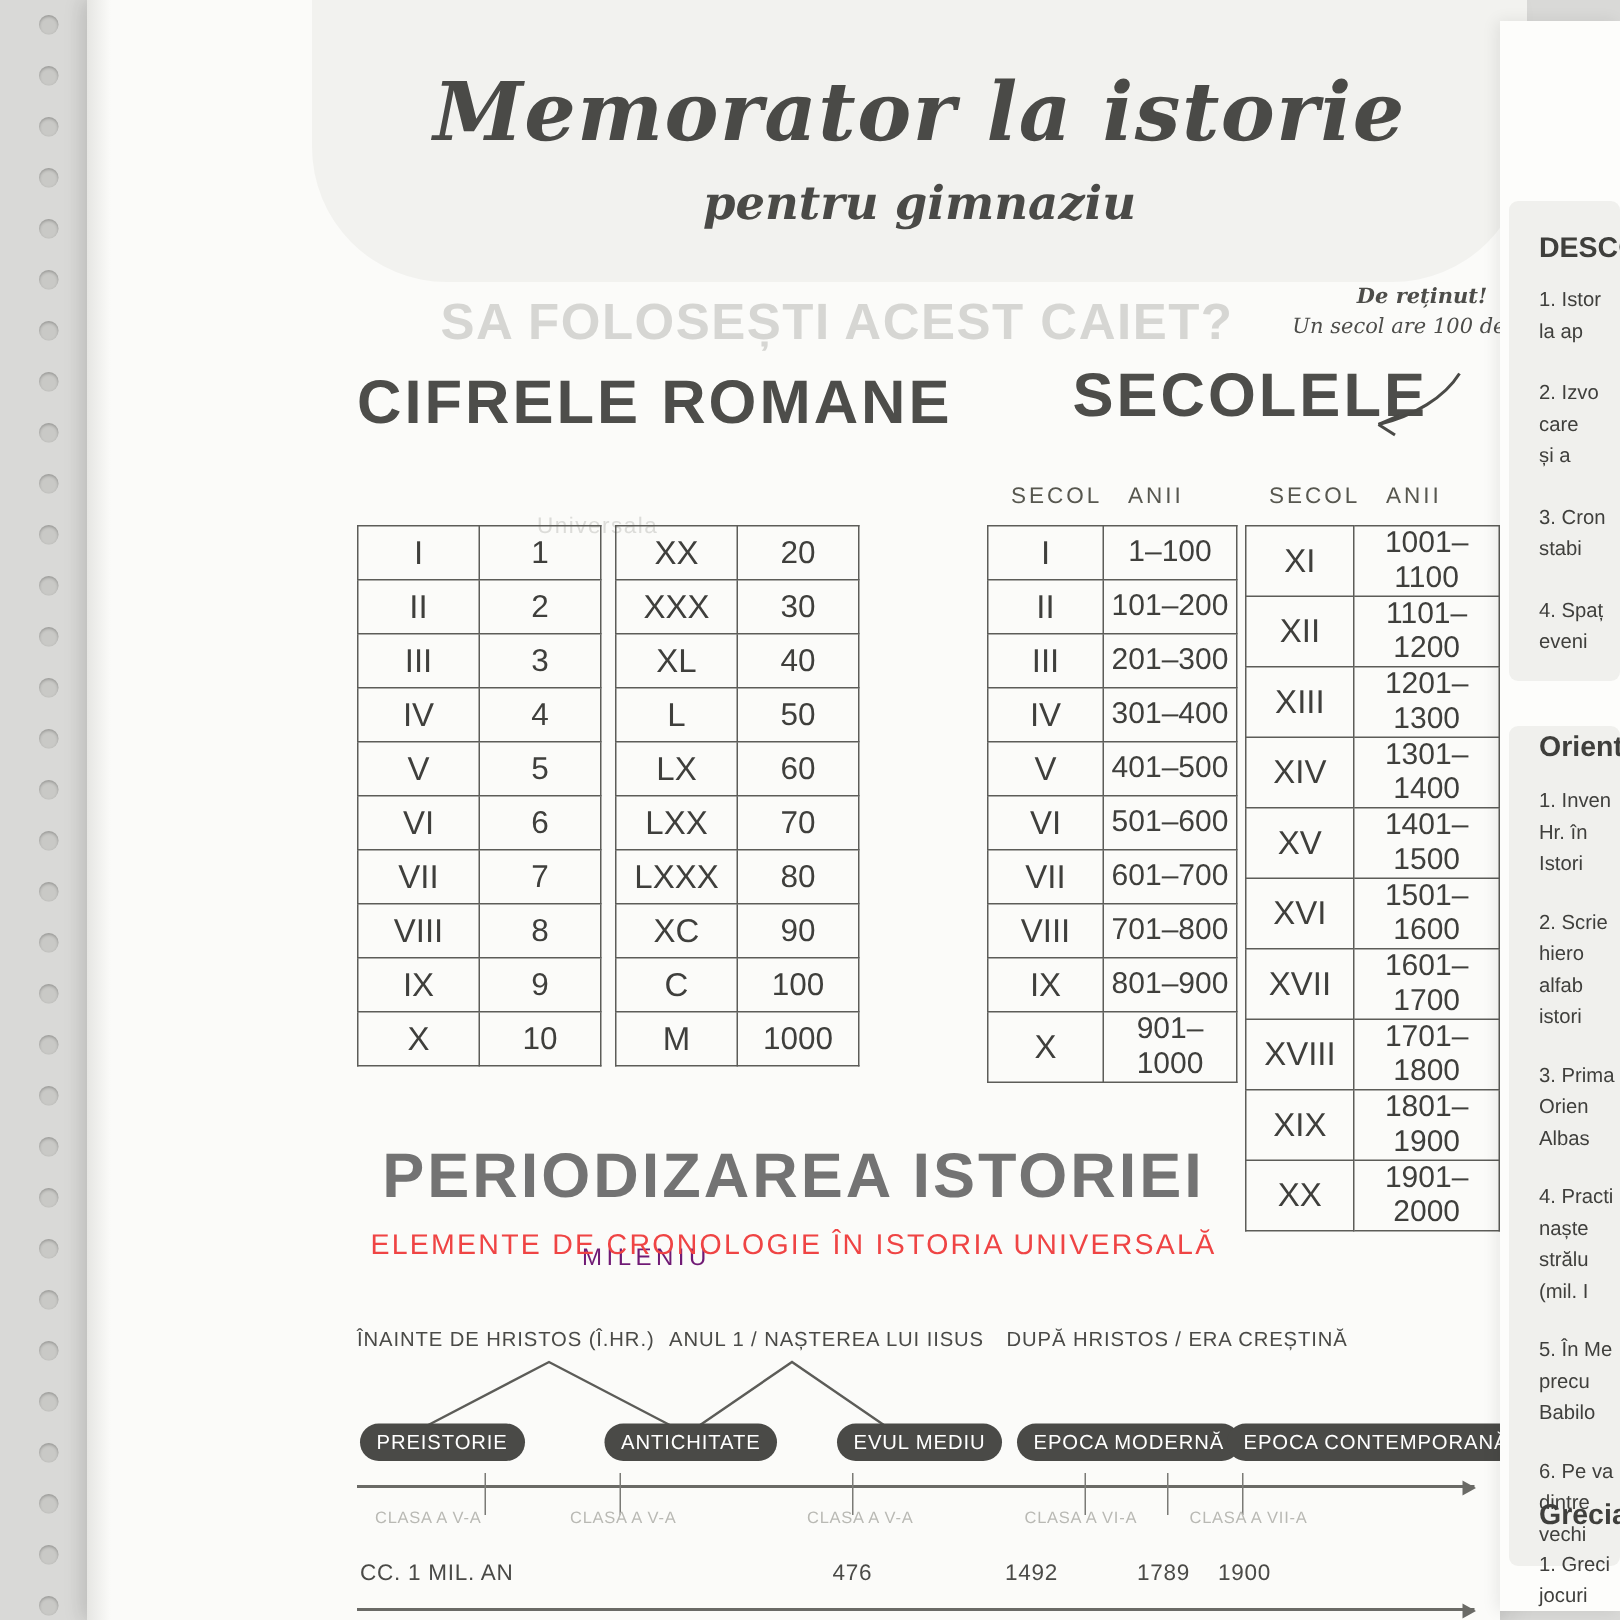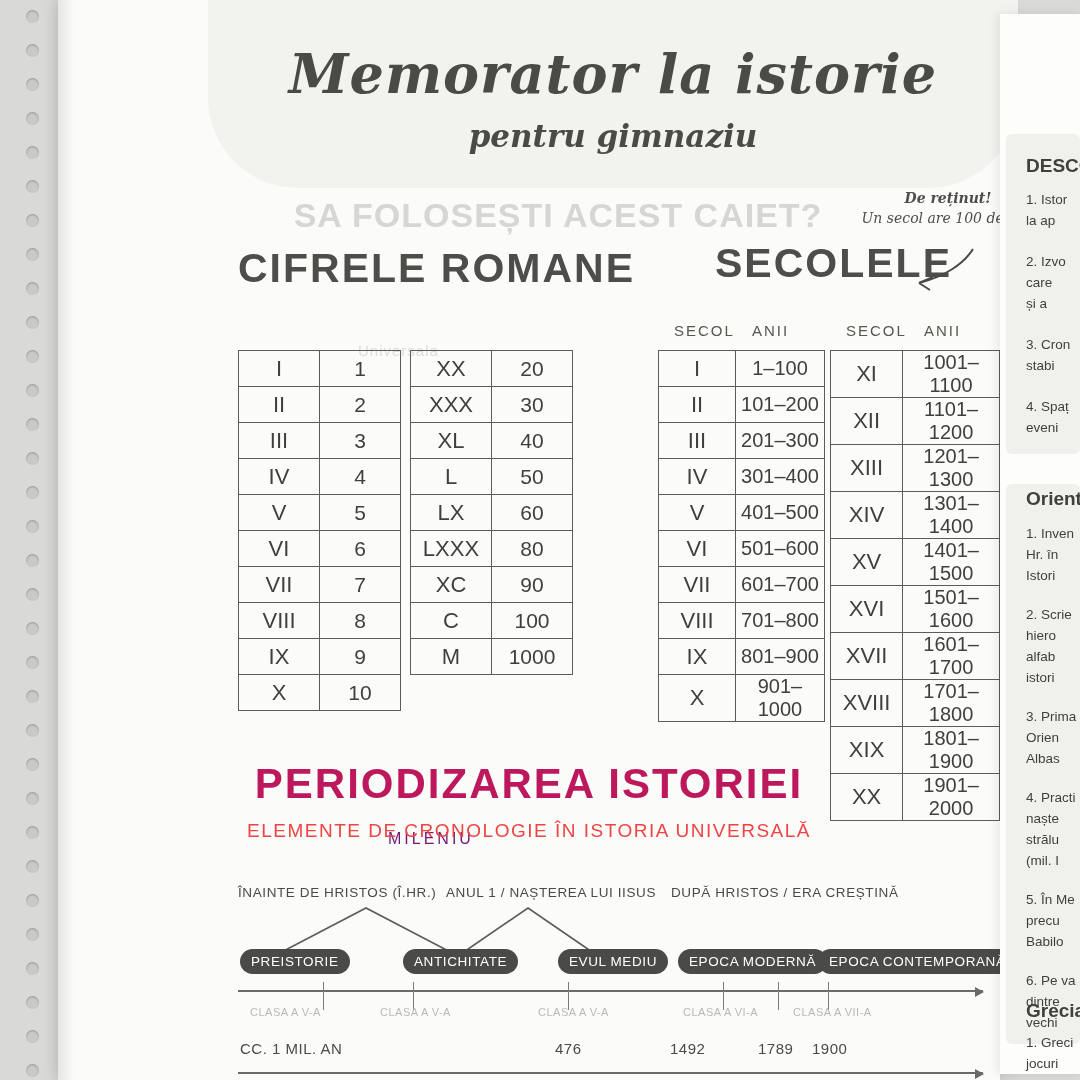--- a/index.html
+++ b/index.html
@@ -109,21 +109,21 @@
   #t-sec2 td:first-child{width:76px;}
   #t-sec2 td:last-child{width:104px;font-size:20px;}
 
   .colhead{
     position:absolute;font-size:15px;color:#57574f;letter-spacing:2px;
   }
 
   
   #h-per{
     position:absolute;left:0;right:0;top:760px;text-align:center;
-    font-size:42px;font-weight:bold;color:#be185d;letter-spacing:2px;
+    font-size:42px;font-weight:bold;color:#737373;letter-spacing:2px;
   }
   #sub-per{
     position:absolute;left:0;right:0;top:820px;text-align:center;
     font-size:19px;color:#ef4444;letter-spacing:1.5px;
   }
   .tl-label{
     position:absolute;font-size:13.5px;color:#4a4a47;letter-spacing:.6px;
   }
   .pill{
     position:absolute;background:#4a4a47;color:#fff;border-radius:13px;
@@ -240,20 +240,24 @@
             <td>XL</td>
             <td class="num">40</td>
           </tr>
           <tr>
             <td>L</td>
             <td class="num">50</td>
           </tr>
           <tr>
             <td>LX</td>
             <td class="num">60</td>
+          </tr>
+          <tr>
+            <td>LXX</td>
+            <td class="num">70</td>
           </tr>
           <tr>
             <td>LXXX</td>
             <td class="num">80</td>
           </tr>
           <tr>
             <td>XC</td>
             <td class="num">90</td>
           </tr>
           <tr>

